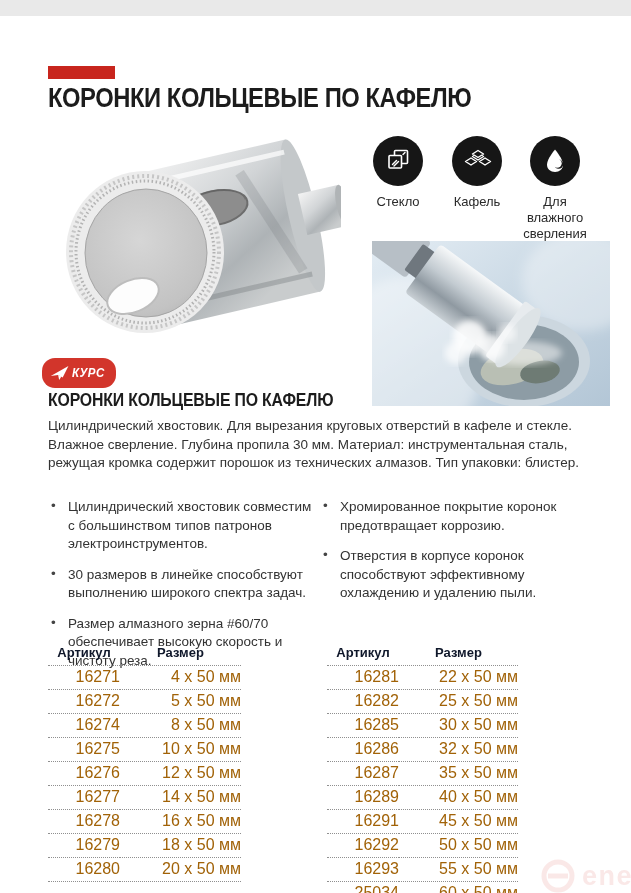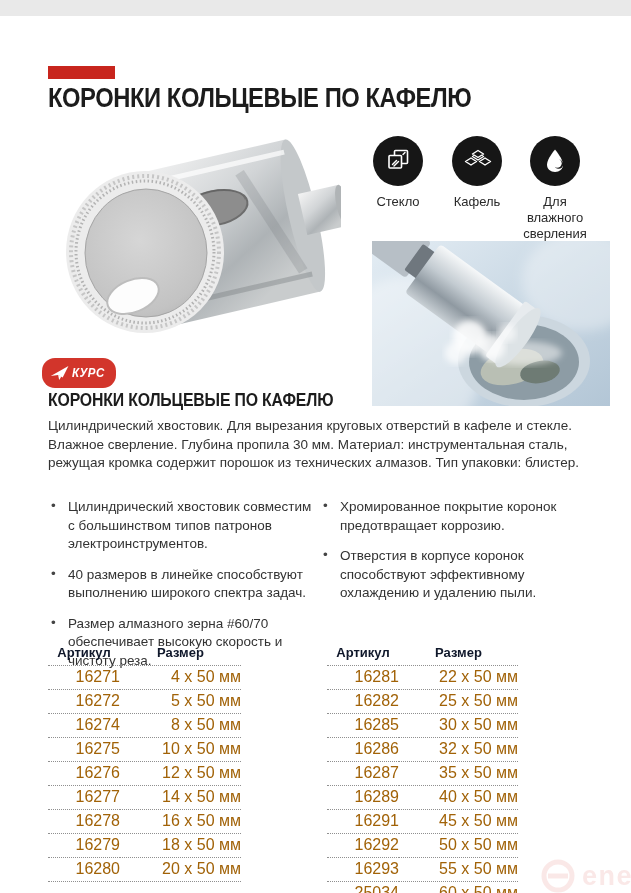--- a/index.html
+++ b/index.html
@@ -200,21 +200,21 @@
   </div>
 
   <h2 class="section-heading">КОРОНКИ КОЛЬЦЕВЫЕ ПО КАФЕЛЮ</h2>
 
   <p class="description">Цилиндрический хвостовик. Для вырезания круговых отверстий в кафеле и стекле. Влажное сверление. Глубина пропила 30 мм. Материал: инструментальная сталь, режущая кромка содержит порошок из технических алмазов. Тип упаковки: блистер.</p>
 
   <ul class="features features-left">
 
       <li>Цилиндрический хвостовик совместим с большинством типов патронов электроинструментов.</li>
 
-      <li>40 размеров в линейке способствуют выполнению широкого спектра задач.</li>
+      <li>30 размеров в линейке способствуют выполнению широкого спектра задач.</li>
 
       <li>Размер алмазного зерна #60/70 обеспечивает высокую скорость и чистоту реза.</li>
     </ul>
   <ul class="features features-right">
 
       <li>Хромированное покрытие коронок предотвращает коррозию.</li>
 
       <li>Отверстия в корпусе коронок способствуют эффективному охлаждению и удалению пыли.</li>
     </ul>
 

